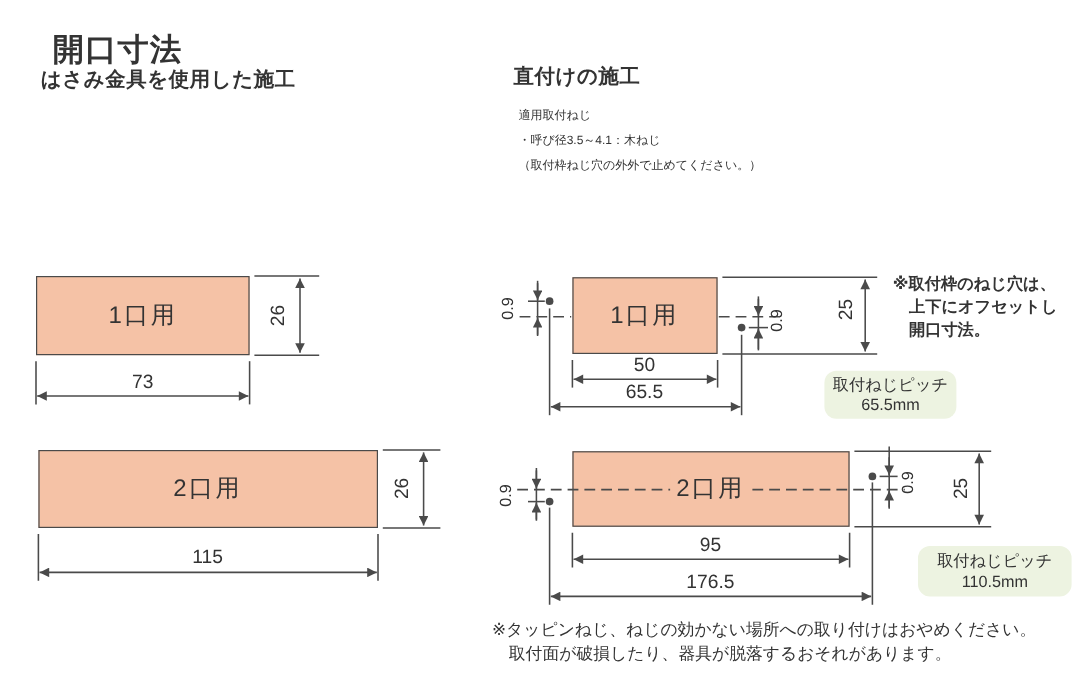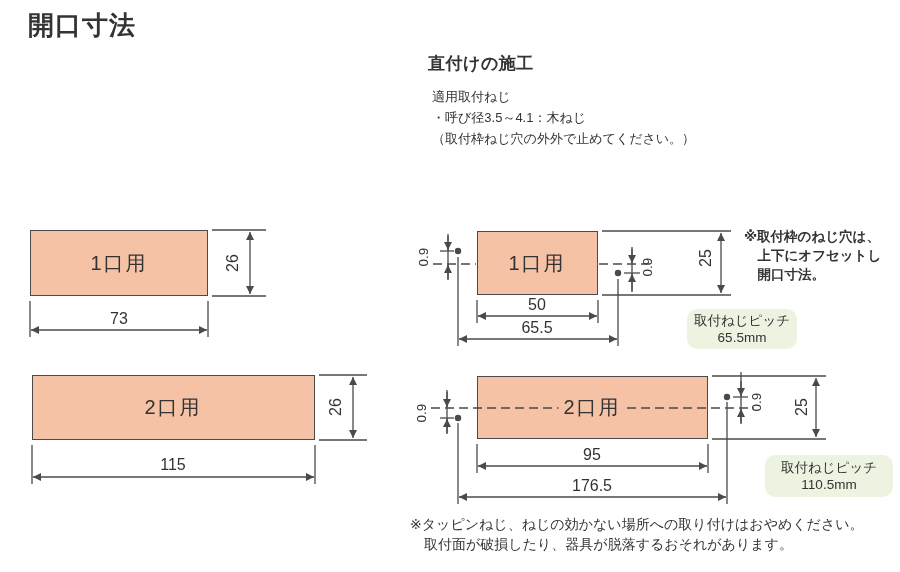--- a/index.html
+++ b/index.html
@@ -1,22 +1,22 @@
 <!DOCTYPE html>
 <html style="--rect-fill: #f5c2a6; --line: #4a4a4a; --text: #333333; --callout-bg: #edf3e1;"><head>
 <meta charset="utf-8">
 <style>
   html,body{margin:0;padding:0;background:#fff;}
   #stage{
     position:relative;width:900px;height:572px;background:#fff;overflow:hidden;
     font-family:"Liberation Sans","DejaVu Sans",sans-serif;color:var(--text,#333);
   }
-  h1.page-title{position:absolute;left:28px;top:8px;margin:0;font-size:26px;font-weight:700;color:var(--text,#2f2b28);letter-spacing:1px;}
+  h1.page-title{position:absolute;left:28px;top:8px;margin:16px;font-size:26px;font-weight:700;color:var(--text,#2f2b28);letter-spacing:1px;}
   .section-heading{position:absolute;margin:0;font-size:17px;font-weight:700;color:var(--text,#333);letter-spacing:0.5px;}
-  .bodytext{position:absolute;font-size:13px;line-height:21px;white-space:nowrap;}
+  .bodytext{position:absolute;font-size:10px;line-height:21px;white-space:nowrap;}
   .bodytext div{white-space:nowrap;}
   .note{font-size:13.5px;line-height:19px;}
   .indent1{margin-left:1em;}
   .gang-rect{position:absolute;background:var(--rect-fill,#f5c2a6);border:1.6px solid var(--line,#4a4a4a);box-sizing:border-box;z-index:1;}
   svg.overlay{position:absolute;left:0;top:0;z-index:2;pointer-events:none;}
   .overlay line{stroke:var(--line,#4a4a4a);stroke-width:1.3;}
   .overlay line.dash{stroke-dasharray:9 5;}
   .overlay circle{fill:var(--line,#4a4a4a);stroke:none;}
   .txt{position:absolute;transform:translate(-50%,-50%);white-space:nowrap;z-index:3;}
   .gang-label{font-size:20px;letter-spacing:2px;}
@@ -26,20 +26,21 @@
   .dimnum.small{font-size:13.5px;}
   .callout{position:absolute;background:var(--callout-bg,#edf3e1);border-radius:10px;display:flex;flex-direction:column;justify-content:center;text-align:center;font-size:13.5px;line-height:17px;z-index:3;}
 </style>
 </head>
 <body>
 
 <div id="stage">
 
   <h1 class="page-title">開口寸法</h1>
 
+  <h2 class="section-heading" style="left:34px;top:55px;">はさみ金具を使用した施工</h2>
   <h2 class="section-heading" style="left:428px;top:52px;">直付けの施工</h2>
 
   <div class="bodytext" style="left:432px;top:86px;">
     <div>適用取付ねじ</div>
     <div>・呼び径3.5～4.1：木ねじ</div>
     <div>（取付枠ねじ穴の外外で止めてください。）</div>
   </div>
 
   <div class="bodytext note" style="left:744px;top:227px;font-weight:bold;">
     <div>※取付枠のねじ穴は、</div>

